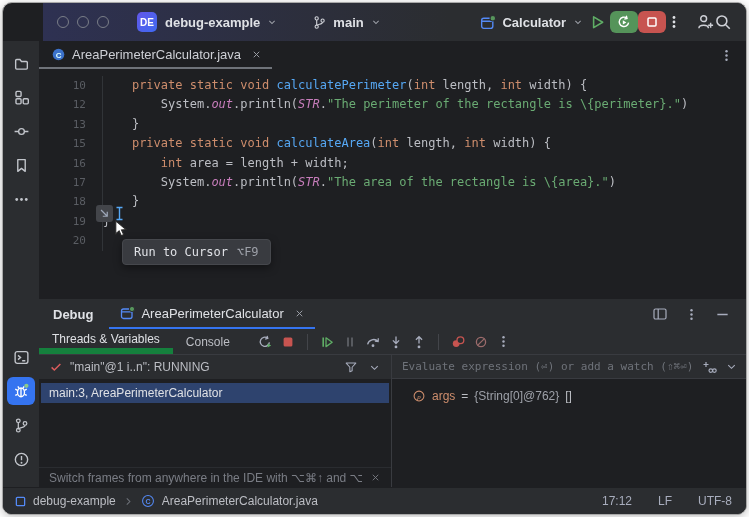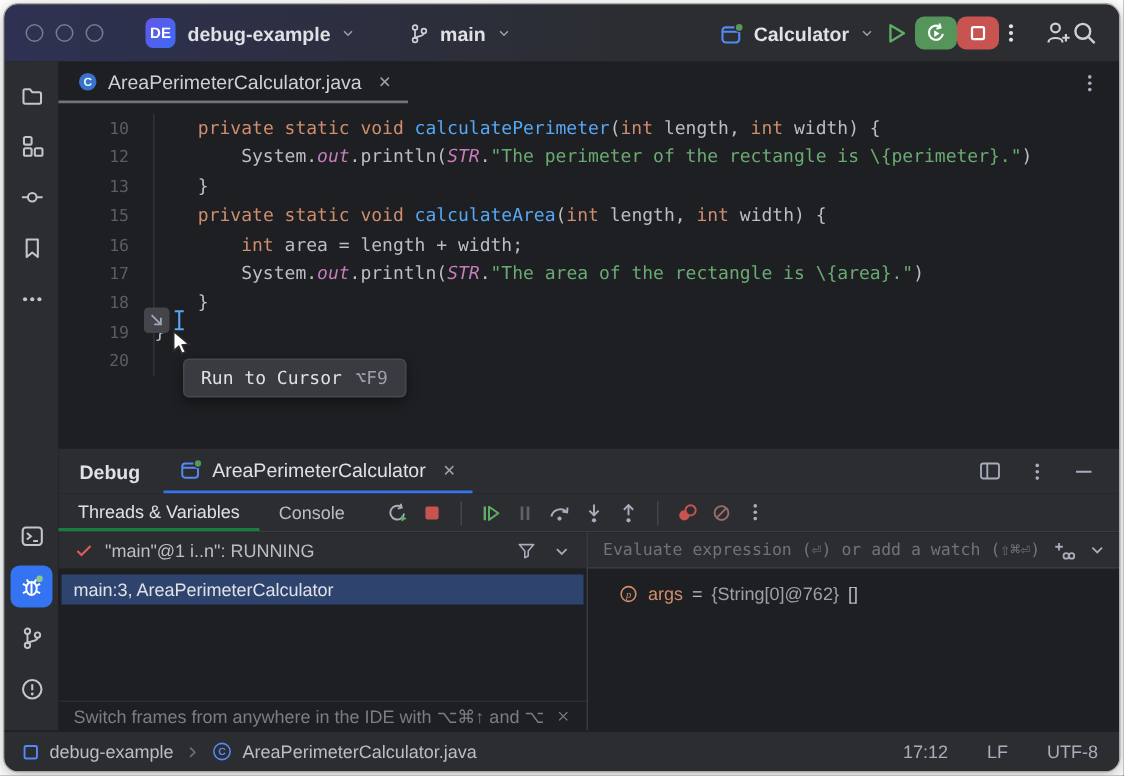--- a/index.html
+++ b/index.html
@@ -4,21 +4,21 @@
 <style>
   html,body{margin:0;padding:0;background:#ffffff;}
   *{box-sizing:border-box;}
   body{font-family:"Liberation Sans",sans-serif;-webkit-font-smoothing:antialiased;}
   .window{width:745px;height:513px;margin:2px;border:1px solid #a9a9a9;border-radius:10px;
           overflow:hidden;display:flex;flex-direction:column;background:#1E1F22;
           box-shadow:0 2px 10px rgba(0,0,0,.25);}
 
   
   .titlebar{height:38px;flex:none;display:flex;align-items:center;
-            background:linear-gradient(90deg,#2e3152 0%,#2b2d30 58%);padding:0 14px;color:#DFE1E5;font-size:13px;}
+            background:linear-gradient(90deg,#2e3152 0%,#2b2d30 58%);padding:0 14px;color:#DFE1E5;font-size:13px;margin-left:40px;}
   .traffic{display:flex;gap:8px;margin-right:28px;}
   .tl{width:12px;height:12px;border-radius:50%;border:1.5px solid #797d87;background:transparent;}
   .proj-badge{width:20px;height:20px;border-radius:5px;background:linear-gradient(135deg,#6257e8,#3f6af2);
               color:#fff;font-size:10px;font-weight:bold;display:flex;align-items:center;justify-content:center;margin-right:8px;}
   .tb-item{display:flex;align-items:center;gap:6px;font-weight:600;}
   .chev{display:inline-flex;}
   .tb-gap{width:34px;}
   .tb-right{margin-left:auto;display:flex;align-items:center;}
   .runchip{display:flex;align-items:center;gap:6px;font-weight:600;}
   .sq-btn{width:28px;height:22px;border-radius:6px;display:flex;align-items:center;justify-content:center;}
@@ -60,21 +60,21 @@
   .tooltip .tl-key{color:#9DA0A8;}
 
   
   .debug{flex:1;display:flex;flex-direction:column;min-height:0;background:#1E1F22;}
   .dbg-header{height:30px;flex:none;background:#2B2D30;display:flex;align-items:stretch;color:#DFE1E5;font-size:13px;}
   .dbg-title{display:flex;align-items:center;font-weight:bold;padding:0 16px 0 14px;}
   .dbg-tab{display:flex;align-items:center;gap:6px;padding:0 10px;border-bottom:2px solid #3574F0;}
   .dbg-header-right{margin-left:auto;display:flex;align-items:center;gap:16px;padding-right:16px;}
   .dbg-toolbar{height:26px;flex:none;background:#2B2D30;border-bottom:1px solid #393B40;display:flex;align-items:stretch;font-size:12px;}
   .dtab{display:flex;align-items:center;padding:0 13px;color:#BCBEC4;}
-  .dtab.sel{color:#DFE1E5;border-bottom:2px solid #15803d;}
+  .dtab.sel{color:#DFE1E5;border-bottom:6px solid #15803d;}
   .dbg-icons{display:flex;align-items:center;gap:7px;margin-left:14px;}
   .vsep{width:1px;height:16px;background:#43454A;margin:0 4px;}
   .dbg-content{flex:1;display:flex;min-height:0;}
   .frames-pane{width:352px;flex:none;display:flex;flex-direction:column;background:#1E1F22;}
   .pane-divider{width:1px;background:#393B40;}
   .watch-pane{flex:1;display:flex;flex-direction:column;background:#1E1F22;min-width:0;}
   .thread-row{height:24px;flex:none;background:#2B2D30;display:flex;align-items:center;gap:7px;padding:0 10px;
               color:#BCBEC4;font-size:12px;}
   .thread-right{margin-left:auto;display:flex;align-items:center;gap:10px;}
   .frame-row{height:20px;margin:4px 2px 0 2px;background:#2E436E;display:flex;align-items:center;

